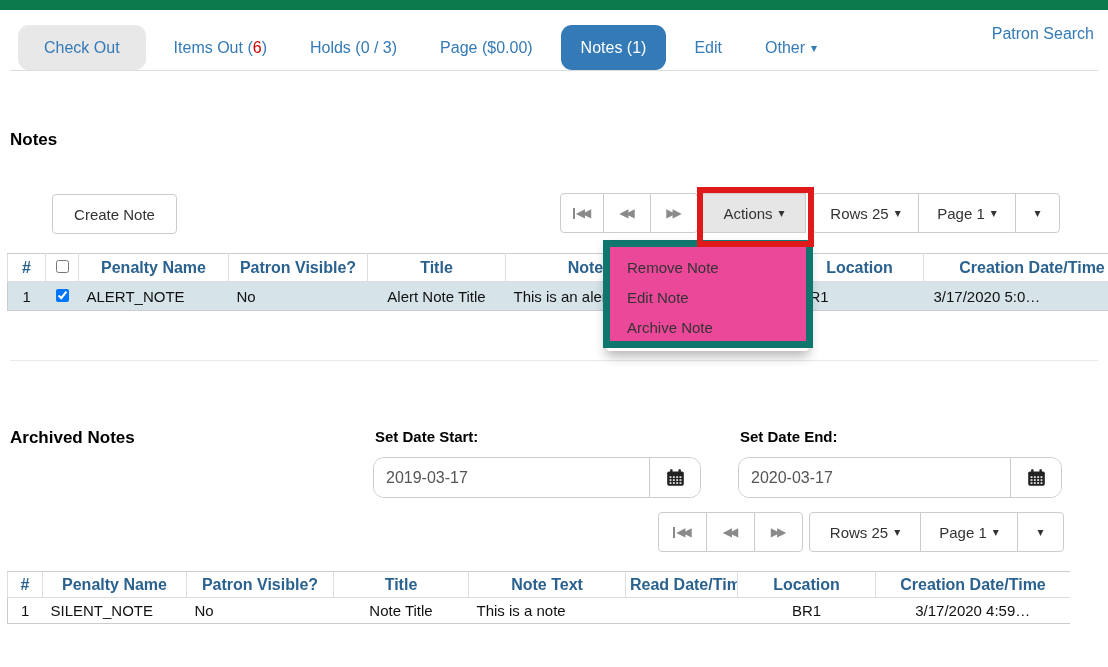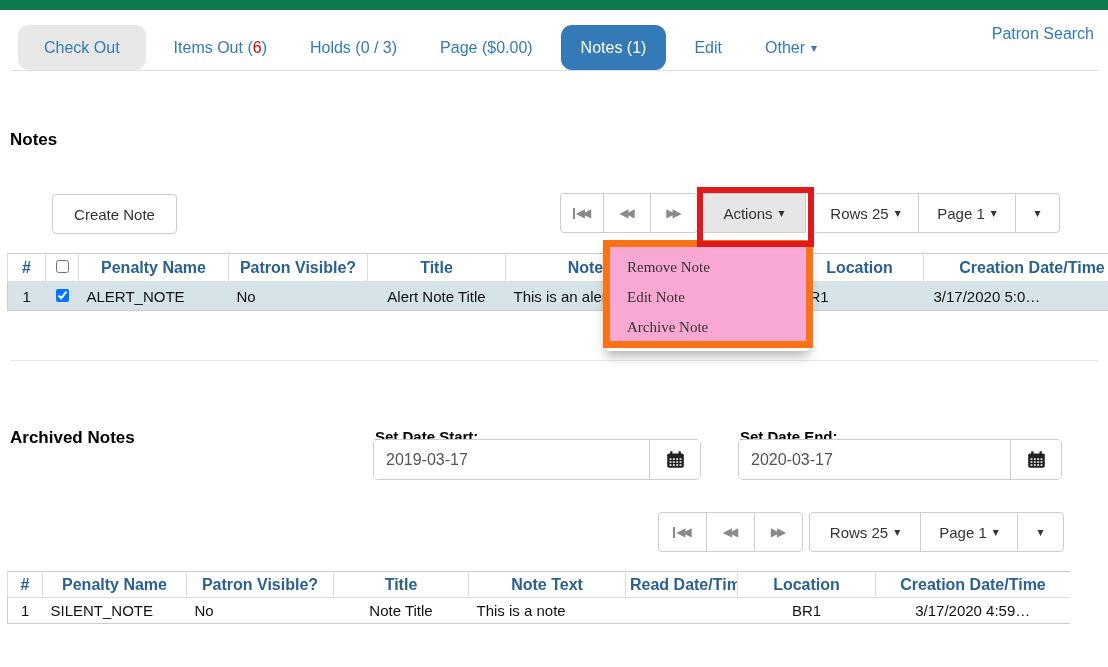--- a/index.html
+++ b/index.html
@@ -50,21 +50,21 @@
   .page-btn{width:98px;}
   .caret-btn{width:45px;}
   .mgl{margin-left:6px;}
 
   
   .red-actions{position:absolute;left:697px;top:187px;width:117px;height:60px;
        border:6px solid #e01a1a;box-sizing:border-box;z-index:40;pointer-events:none;}
   .menu-shadow{position:absolute;left:606px;top:243px;width:203px;height:108px;
        background:#fff;border-radius:4px;box-shadow:0 5px 12px rgba(0,0,0,.3);z-index:28;}
   .menu{position:absolute;left:603px;top:240px;width:210px;height:108px;
-       border:7px solid #f97316;background:#f9a8d4;box-sizing:border-box;z-index:30;padding-top:5px;font-family:Liberation Serif, serif;}
+       border:7px solid #0f766e;background:#ec4899;box-sizing:border-box;z-index:30;padding-top:5px;}
   .menu .item{height:30px;display:flex;align-items:center;padding-left:17px;
        font-size:15px;color:#333;cursor:pointer;}
 
   
   .twrap1{position:absolute;left:7px;top:253px;width:1101px;height:58px;overflow:hidden;z-index:5;}
   .twrap2{position:absolute;left:7px;top:571px;width:1063px;overflow:hidden;}
   table{border-collapse:collapse;table-layout:fixed;background:#fff;}
   .t1{width:1133px;}
   .t2{width:1063px;}
   th{box-sizing:border-box;border:1px solid #ddd;border-top:1px solid #ccc;
@@ -84,22 +84,22 @@
   .t2 td.created{text-align:center;}
   input[type=checkbox]{width:13px;height:13px;margin:0;}
 
   
   .divider{position:absolute;left:10px;top:360px;width:1088px;height:1px;background:#e9e9e9;}
 
   
   .flabel{position:absolute;top:428px;font-size:15px;font-weight:bold;color:#000;white-space:nowrap;}
   .flabel.start{left:375px;}
   .flabel.end{left:740px;}
-  .igroup{position:absolute;top:439px;height:41px;display:flex;box-sizing:border-box;
-       border:1px solid #ccc;border-radius:5px;background:#fff;overflow:hidden;}
+  .igroup{position:absolute;top:457px;height:41px;display:flex;box-sizing:border-box;
+       border:1px solid #ccc;border-radius:11px;background:#fff;overflow:hidden;}
   .igroup.start{left:373px;width:328px;}
   .igroup.end{left:738px;width:324px;}
   .igroup input{flex:1;border:none;outline:none;font-size:16px;color:#555;
        padding:0 0 0 12px;font-family:"Liberation Sans","DejaVu Sans",sans-serif;min-width:0;}
   .calbtn{width:50px;border-left:1px solid #ccc;display:flex;align-items:center;
        justify-content:center;background:#fff;cursor:pointer;}
 </style>
 </head>
 <body>
 

